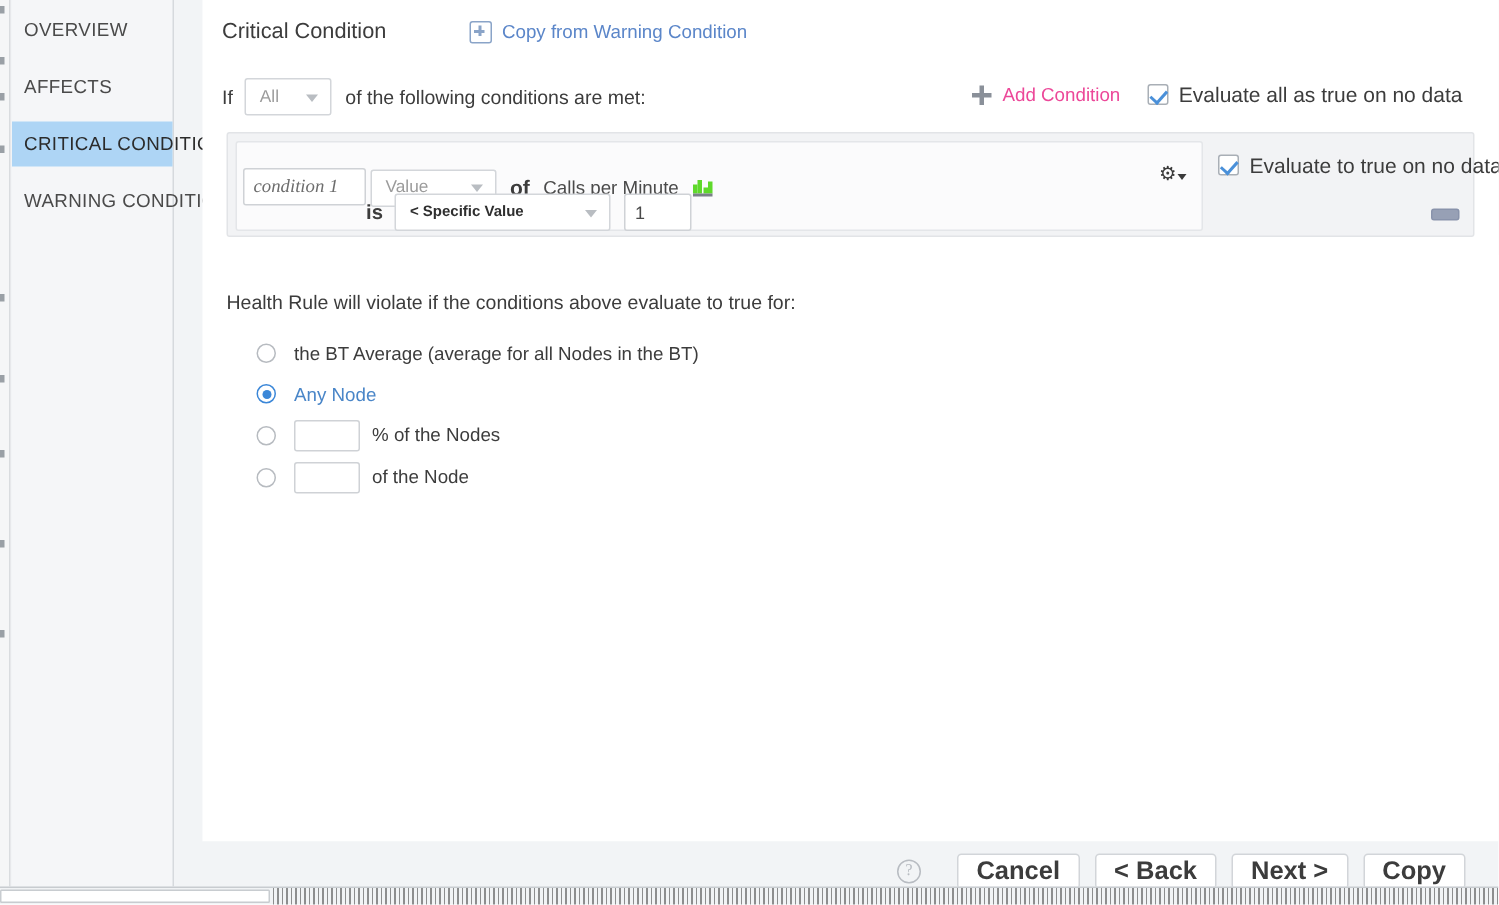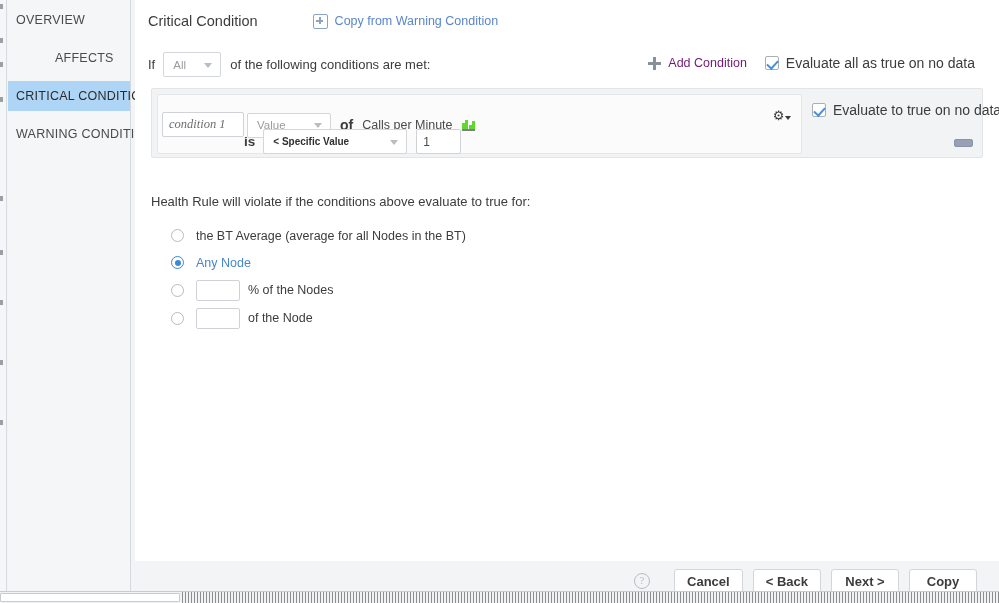--- a/index.html
+++ b/index.html
@@ -30,40 +30,40 @@
   .edge-rail .tick {
     position: absolute;
     left: 0; width: 3px; height: 5px;
     background: #9aa0a6;
   }
 
   
   .sidebar {
     position: absolute;
     left: 8px; top: 0;
-    width: 123px; height: 591px;
+    width: 108px; height: 591px;
     background: #f5f6f8;
     border-right: 1px solid #d6d9dd;
   }
   .side-item {
     height: 30px;
     display: flex;
     align-items: center;
     padding-left: 8px;
     font-size: 12.5px;
     letter-spacing: 0.25px;
     color: #4a4a4a;
     white-space: nowrap;
   }
   .side-item.sel {
     background: #aed5f5;
     color: #2b2b2b;
   }
   #side-overview { margin-top: 5px; }
-  #side-affects  { margin-top: 8px; margin-left: 39px; }
+  #side-affects  { margin-top: 8px; }
   #side-critical { margin-top: 8px; }
   #side-warning  { margin-top: 8px; }
 
   
   .card {
     position: absolute;
     left: 135px; top: 0;
     width: 864px; height: 561px;
     background: #ffffff;
   }
@@ -153,21 +153,21 @@
   }
   .plus-ico:before, .plus-ico:after {
     content: "";
     position: absolute;
     background: #8a9099;
   }
   .plus-ico:before { left: 5px; top: 0; width: 3px; height: 13px; }
   .plus-ico:after  { left: 0; top: 5px; width: 13px; height: 3px; }
   .add-cond-txt {
     font-size: 12.5px;
-    color: #701a75;
+    color: #ec4899;
     margin-right: 18px;
     cursor: pointer;
   }
 
   .cbx {
     width: 14px; height: 14px;
     border: 1px solid #a9afb6;
     border-radius: 2px;
     background: #fff;
     position: relative;
@@ -396,21 +396,21 @@
     margin-right: 14px;
     cursor: pointer;
     font-family: "Liberation Serif", serif;
   }
   .btn {
     height: 24px;
     min-width: 68px;
     border: 1px solid #d2d5d9;
     border-radius: 3px;
     background: #ffffff;
-    font-size: 13px;
+    font-size: 17px;
     font-weight: bold;
     color: #3c3c3c;
     margin-left: 10px;
     cursor: pointer;
     font-family: "Liberation Sans", sans-serif;
     padding: 0 12px;
   }
 
   
   .hscroll {

